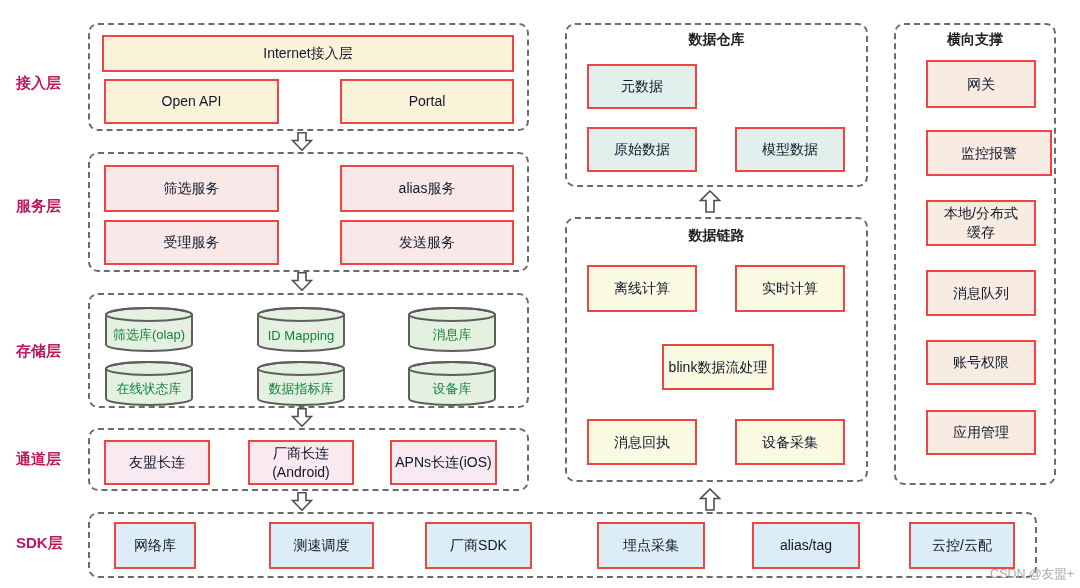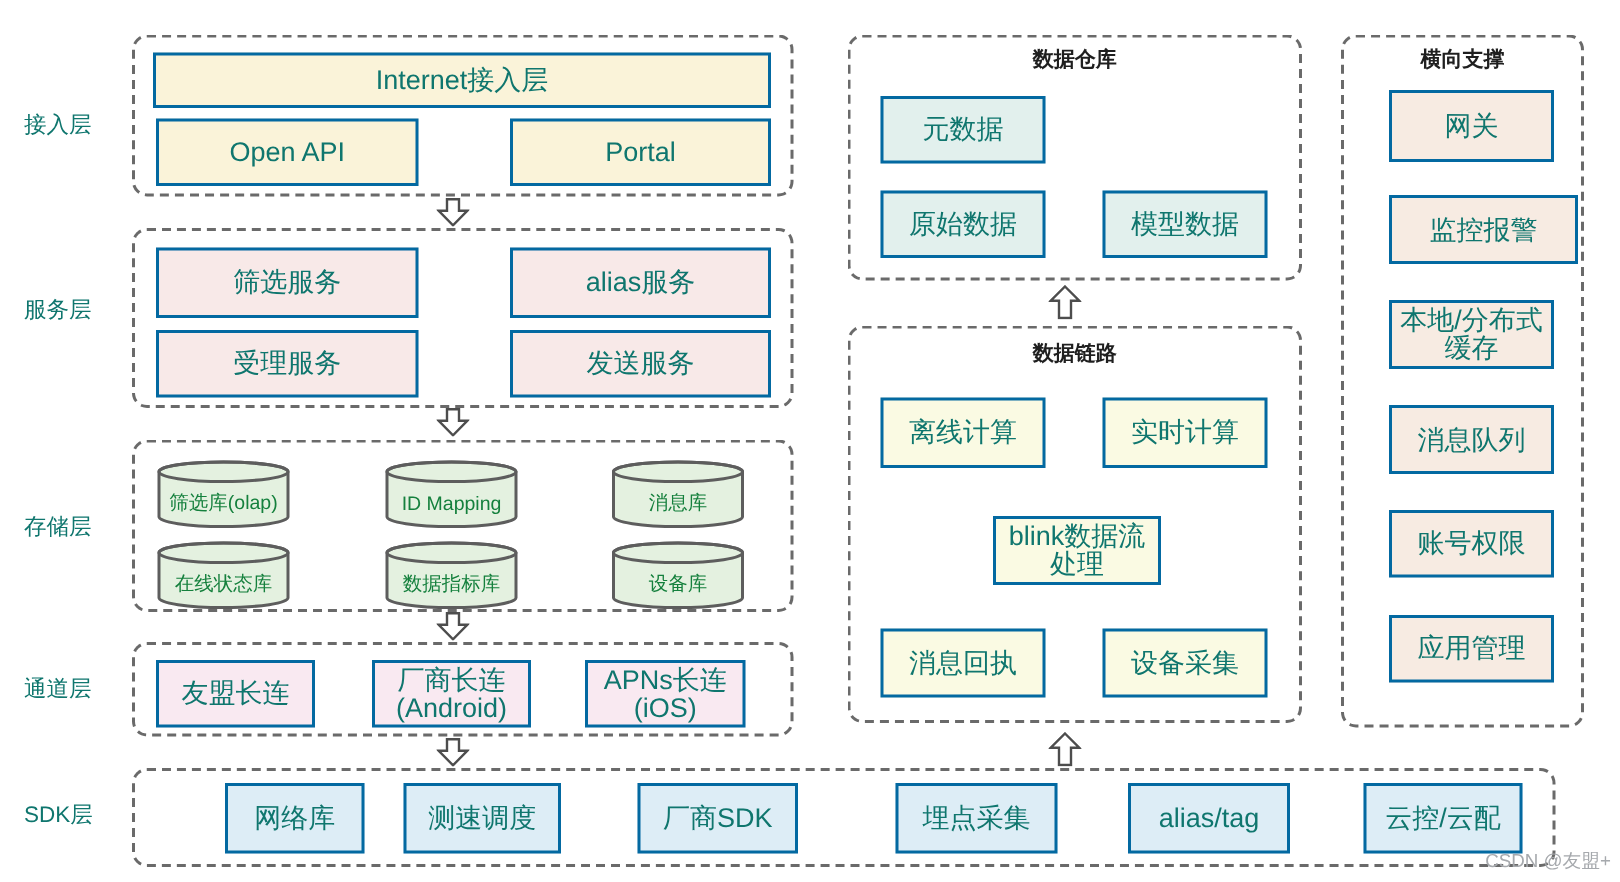--- a/index.html
+++ b/index.html
@@ -5,26 +5,26 @@
   html,body { margin:0; padding:0; background:#ffffff; }
   .stage {
     position:relative; width:1080px; height:588px; background:#ffffff;
     font-family:"Liberation Sans","DejaVu Sans",sans-serif; overflow:hidden;
   }
   .sec {
     position:absolute; box-sizing:border-box;
     border:2px dashed #6a6a6a; border-radius:10px; background:#ffffff;
   }
   .bx {
-    position:absolute; box-sizing:border-box; border:2px solid #0369a1;
+    position:absolute; box-sizing:border-box; border:2px solid #ef4444;
     display:flex; align-items:center; justify-content:center; text-align:center;
-    font-size:18px; color:#0f766e; line-height:19px;
+    font-size:14px; color:#0f172a; line-height:19px;
   }
   .wrap { white-space:pre-line; }
-  .layer-label { position:absolute; left:16px; font-size:15px; font-weight:400; color:#0f766e; }
+  .layer-label { position:absolute; left:16px; font-size:15px; font-weight:700; color:#be185d; }
   .sec-title { position:absolute; left:0; width:100%; text-align:center; font-size:14px; font-weight:700; color:#1f1f1f; }
   .c-access   { background:#faf3d9; }
   .c-service  { background:#f8e9e8; }
   .c-channel  { background:#f9e9f1; }
   .c-sdk      { background:#ddedf6; }
   .c-warehouse{ background:#e2f0ed; }
   .c-datalink { background:#fafae3; }
   .c-support  { background:#f7ebe2; }
   .cyl { position:absolute; }
   .cyl svg { position:absolute; left:0; top:0; }
@@ -108,21 +108,21 @@
     </div>
   </div>
 
   <div class="sec" style="left:88px; top:428px; width:441px; height:63px;">
     <div class="bx c-channel" style="left:14px;  top:10px; width:106px; height:45px;">友盟长连</div>
     <div class="bx c-channel" style="left:158px; top:10px; width:106px; height:45px;">厂商长连(Android)</div>
     <div class="bx c-channel" style="left:300px; top:10px; width:107px; height:45px;">APNs长连(iOS)</div>
   </div>
 
   <div class="sec" style="left:88px; top:512px; width:949px; height:66px;">
-    <div class="bx c-sdk" style="left:24px;  top:8px; width:93px; height:47px;margin-left:36px;">网络库</div>
+    <div class="bx c-sdk" style="left:24px;  top:8px; width:82px; height:47px;">网络库</div>
     <div class="bx c-sdk" style="left:179px; top:8px; width:105px; height:47px;">测速调度</div>
     <div class="bx c-sdk" style="left:335px; top:8px; width:107px; height:47px;">厂商SDK</div>
     <div class="bx c-sdk" style="left:507px; top:8px; width:108px; height:47px;">埋点采集</div>
     <div class="bx c-sdk" style="left:662px; top:8px; width:108px; height:47px;">alias/tag</div>
     <div class="bx c-sdk" style="left:819px; top:8px; width:106px; height:47px;">云控/云配</div>
   </div>
 
   <div class="sec" style="left:565px; top:23px; width:303px; height:164px;">
     <div class="sec-title" style="top:6px;">数据仓库</div>
     <div class="bx c-warehouse" style="left:20px;  top:39px;  width:110px; height:45px;">元数据</div>

